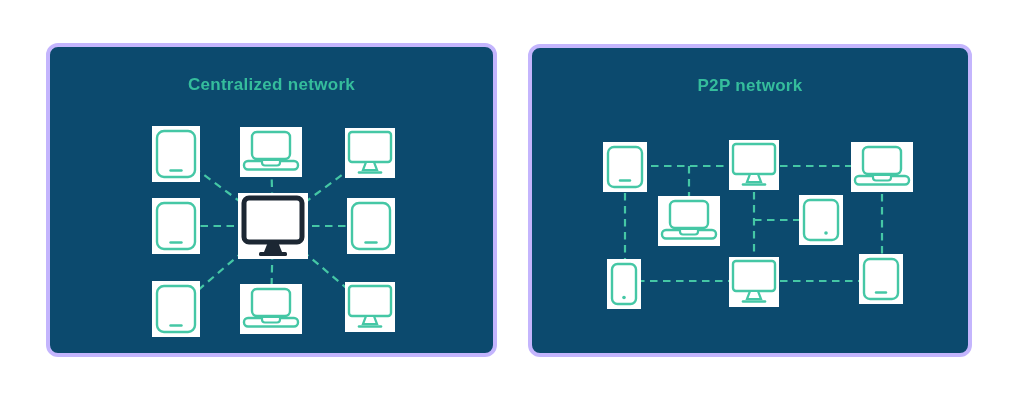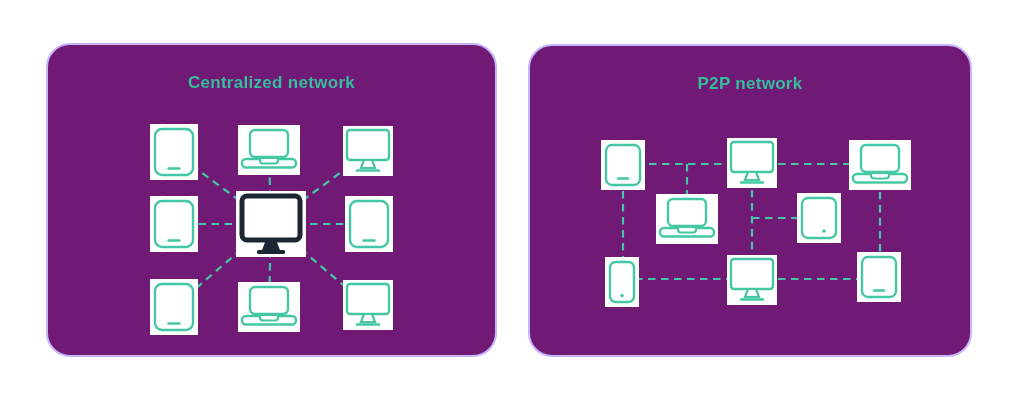--- a/index.html
+++ b/index.html
@@ -1,18 +1,18 @@
 <!DOCTYPE html>
 <html><head>
 <meta charset="utf-8">
 <style>
   html,body{margin:0;padding:0;background:#fff;}
   body{width:1024px;height:404px;font-family:"Liberation Sans",sans-serif;overflow:hidden;}
   .canvas{position:relative;width:1024px;height:404px;background:#fff;}
-  .panel{position:absolute;border:2px solid #c4b5fd;border-radius:24px;background:#701a75;box-sizing:border-box;}
+  .panel{position:absolute;border:4px solid #c4b5fd;border-radius:12px;background:#0c4a6e;box-sizing:border-box;}
   .panel--left{left:46px;top:43px;width:451px;height:314px;}
   .panel--right{left:528px;top:44px;width:444px;height:313px;text-decoration:underline;}
   .panel-title{position:absolute;top:28px;left:0;right:0;text-align:center;
     color:#35BD9C;font-size:17px;font-weight:bold;letter-spacing:.3px;}
   .diagram{position:absolute;left:0;top:0;}
 </style>
 </head>
 <body>
 
 <div class="canvas">

